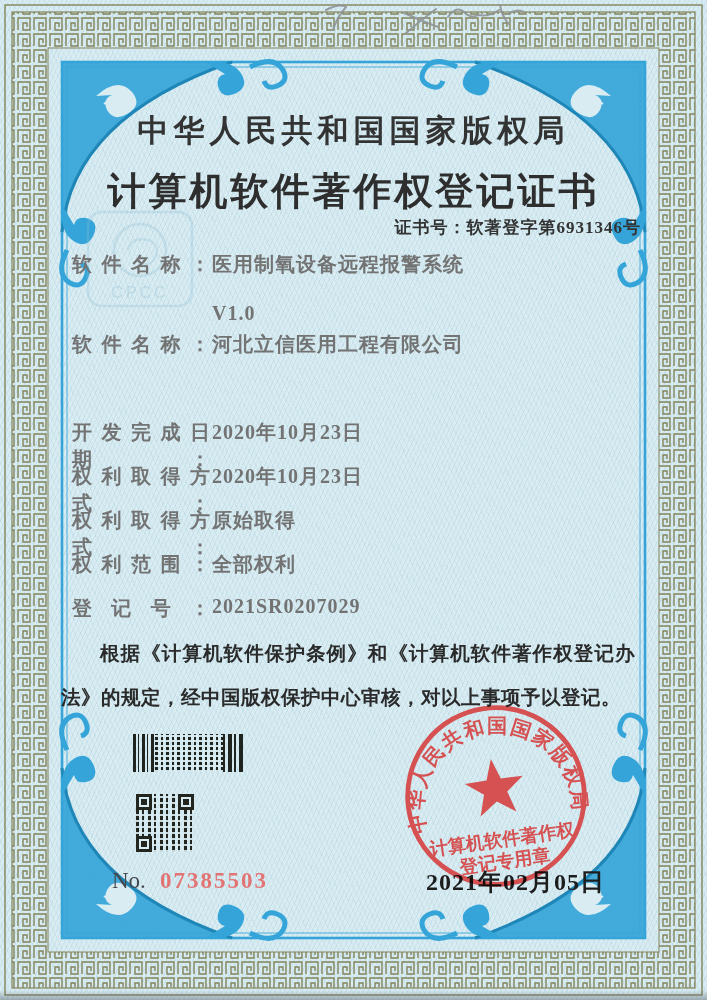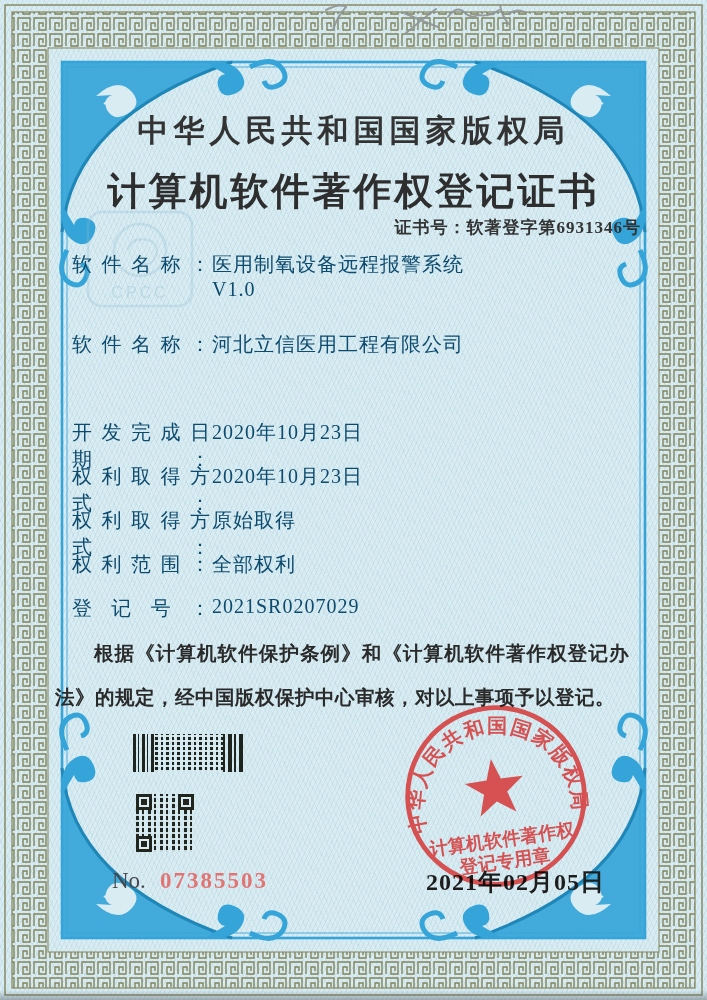--- a/index.html
+++ b/index.html
@@ -30,35 +30,35 @@
   .subtitle{
     position:absolute;top:158px;left:0;width:100%;text-align:center;
     font-size:38px;font-weight:700;letter-spacing:3px;color:#2e2e2e;margin-top:8px;
   }
   .certno{
     position:absolute;top:216px;right:66px;font-size:17px;font-weight:700;
     letter-spacing:1px;color:#333;
   }
   .certno .lbl{}
 
-  .field{position:absolute;left:72px;font-size:20px;font-weight:400;color:#0c4a6e;}
+  .field{position:absolute;left:72px;font-size:20px;font-weight:700;color:#737373;}
   .flabel{display:inline-block;width:138px;text-align:justify;text-align-last:justify;vertical-align:top;}
   .fvalue{position:absolute;left:140px;top:0;white-space:nowrap;letter-spacing:1px;}
-  .fvalue .line2{display:block;letter-spacing:1px;}
+  .fvalue .line2{display:block;letter-spacing:1px;margin-top:24px;}
 
   .f-name{top:251px;}
   .f-owner{top:331px;}
   .f-dev{top:419px;}
   .f-pub{top:463px;}
   .f-method{top:507px;}
   .f-scope{top:551px;}
   .f-regno{top:595px;}
 
   .statement{
-    position:absolute;left:55px;top:632px;width:574px;
+    position:absolute;left:61px;top:632px;width:574px;
     font-size:19.5px;font-weight:600;line-height:44px;letter-spacing:0.5px;
     text-indent:2em;color:#2a2a2a;text-align:justify;
   }
 
   
   .barcode{position:absolute;left:133px;top:734px;width:110px;height:38px;display:flex;}
   .bc-left,.bc-right{width:22px;height:100%;
     background:repeating-linear-gradient(90deg,#20241f 0 3px,transparent 3px 5px,#20241f 5px 6px,transparent 6px 9px);}
   .bc-right{width:20px;
     background:repeating-linear-gradient(90deg,#20241f 0 2px,transparent 2px 5px,#20241f 5px 9px,transparent 9px 11px);}

